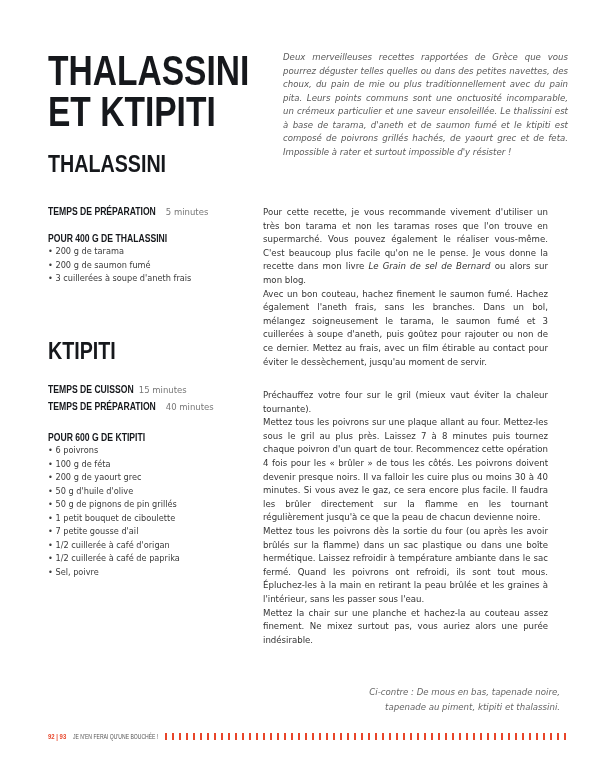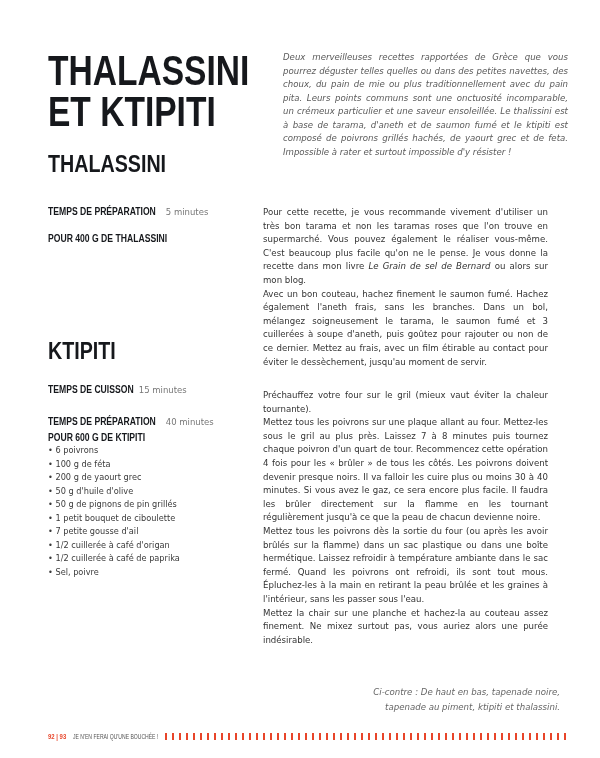--- a/index.html
+++ b/index.html
@@ -50,30 +50,35 @@
 
 <h2 id="sec1-title" class="sec-title condensed" style="margin:0;">THALASSINI</h2>
 
 <div class="meta" style="top:206px;">
   <span class="lab">TEMPS DE PRÉPARATION</span>
   <span class="val">5 minutes</span>
 </div>
 
 <div class="ing" style="top:232px;">
   <div class="head">POUR 400 G DE THALASSINI</div>
+  <ul>
+    <li>200 g de tarama</li>
+    <li>200 g de saumon fumé</li>
+    <li>3 cuillerées à soupe d'aneth frais</li>
+  </ul>
 </div>
 
 <div id="body1" class="body-text">
   <p><span>Pour cette recette, je vous recommande vivement d'utiliser un très bon tarama et non les taramas roses que l'on trouve en supermarché. Vous pouvez également le réaliser vous-même. C'est beaucoup plus facile qu'on ne le pense. Je vous donne la recette dans mon livre </span><em>Le Grain de sel de Bernard</em><span> ou alors sur mon blog.</span></p>
   <p>Avec un bon couteau, hachez finement le saumon fumé. Hachez également l'aneth frais, sans les branches. Dans un bol, mélangez soigneusement le tarama, le saumon fumé et 3 cuillerées à soupe d'aneth, puis goûtez pour rajouter ou non de ce dernier. Mettez au frais, avec un film étirable au contact pour éviter le dessèchement, jusqu'au moment de servir.</p>
 </div>
 
 <h2 id="sec2-title" class="sec-title condensed" style="margin:0;">KTIPITI</h2>
 
-<div class="meta" style="top:416px;">
+<div class="meta" style="top:401px;">
   <span class="lab">TEMPS DE PRÉPARATION</span>
   <span class="val">40 minutes</span>
 </div>
 <div class="meta" style="top:384px;">
   <span class="lab">TEMPS DE CUISSON</span>
   <span class="val">15 minutes</span>
 </div>
 
 <div class="ing" style="top:431px;">
   <div class="head">POUR 600 G DE KTIPITI</div>
@@ -92,21 +97,21 @@
 </div>
 
 <div id="body2" class="body-text">
   <p>Préchauffez votre four sur le gril (mieux vaut éviter la chaleur tournante).</p>
   <p>Mettez tous les poivrons sur une plaque allant au four. Mettez-les sous le gril au plus près. Laissez 7 à 8 minutes puis tournez chaque poivron d'un quart de tour. Recommencez cette opération 4 fois pour les « brûler » de tous les côtés. Les poivrons doivent devenir presque noirs. Il va falloir les cuire plus ou moins 30 à 40 minutes. Si vous avez le gaz, ce sera encore plus facile. Il faudra les brûler directement sur la flamme en les tournant régulièrement jusqu'à ce que la peau de chacun devienne noire.</p>
   <p>Mettez tous les poivrons dès la sortie du four (ou après les avoir brûlés sur la flamme) dans un sac plastique ou dans une boîte hermétique. Laissez refroidir à température ambiante dans le sac fermé. Quand les poivrons ont refroidi, ils sont tout mous. Épluchez-les à la main en retirant la peau brûlée et les graines à l'intérieur, sans les passer sous l'eau.</p>
   <p>Mettez la chair sur une planche et hachez-la au couteau assez finement. Ne mixez surtout pas, vous auriez alors une purée indésirable.</p>
 </div>
 
 <div class="caption">
-  <div>Ci-contre : De haut en bas, tapenade noire,</div>
+  <div>Ci-contre : De mous en bas, tapenade noire,</div>
   <div>tapenade au piment,  ktipiti et thalassini.</div>
 </div>
 
 <div class="footer">
   <span class="pages">92 | 93</span>
   <span class="book">JE N'EN FERAI QU'UNE BOUCHÉE !</span>
   <span class="dashes"></span>
 </div>
 
 </body></html>

